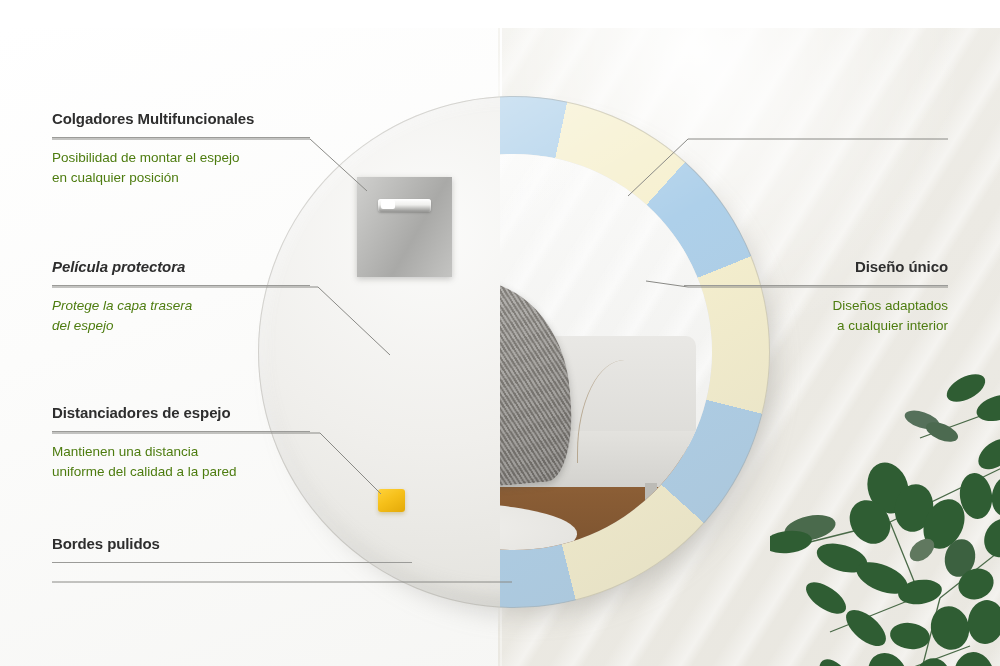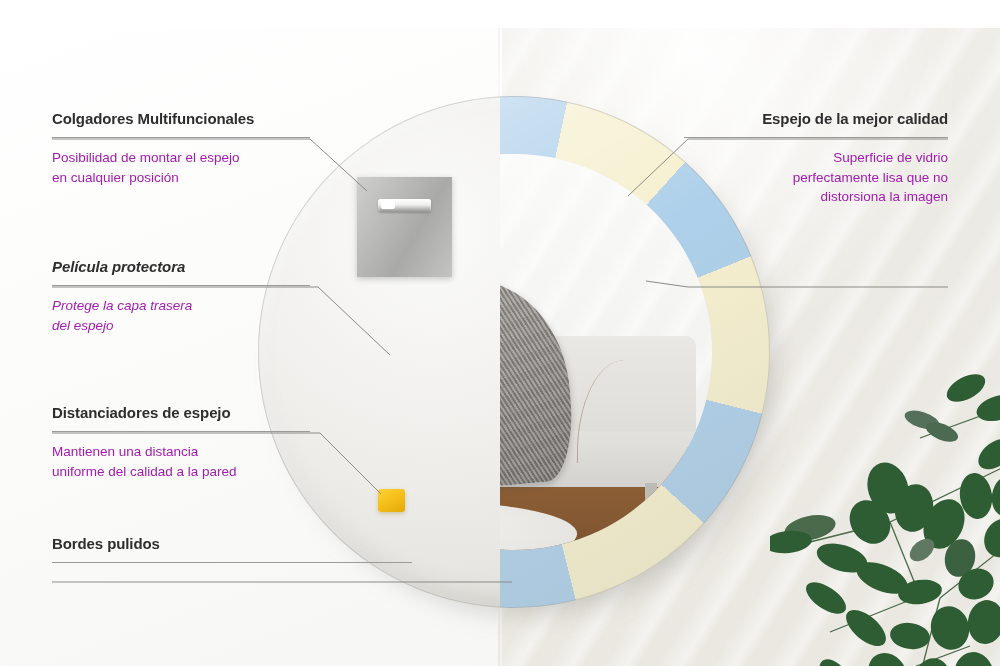--- a/index.html
+++ b/index.html
@@ -213,21 +213,21 @@
   .callout { position:absolute; }
   .callout h3 {
     font-size:15px; font-weight:bold; color:#2e2e2e;
     letter-spacing:-0.1px; line-height:1.2;
     white-space:nowrap;
   }
   .callout .rule {
     height:1px; background:#9b9b98; margin:9px 0 10px 0;
   }
   .callout p {
-    font-size:13.5px; color:#a21caf; line-height:1.45; white-space:pre-line;
+    font-size:13.5px; color:#4d7c0f; line-height:1.45; white-space:pre-line;
   }
   .callout.right { text-align:right; }
 
   
   #c-hangers   { left:52px; top:82px;  width:258px; }
   #c-film      { left:52px; top:230px; width:258px;font-style:italic; }
   #c-spacers   { left:52px; top:376px; width:258px; }
   #c-edges     { left:52px; top:507px; width:360px; }
 
   
@@ -325,28 +325,27 @@
     <div class="rule"></div>
     <p>Mantienen una distancia
 uniforme del calidad a la pared</p>
   </div>
 
   <div class="callout" id="c-edges">
     <h3>Bordes pulidos</h3>
     <div class="rule"></div>
   </div>
 
-  <div class="callout right" id="c-quality">
-    <h3>Espejo de la mejor calidad</h3>
-    <div class="rule"></div>
-    <p>Superficie de vidrio
-perfectamente lisa que no
-distorsiona la imagen</p>
-  </div>
-
+
+  <div class="callout right" id="c-design">
+    <h3>Diseño único</h3>
+    <div class="rule"></div>
+    <p>Diseños adaptados
+a cualquier interior</p>
+  </div>
 
   <svg id="plant" viewBox="0 0 240 352">
     <g stroke="#4a6a48" stroke-width="1.3" fill="none">
       <path d="M238 60 L150 92"></path>
       <path d="M236 120 L120 176"></path>
       <path d="M120 176 L40 196"></path>
       <path d="M150 250 L60 286"></path>
       <path d="M200 300 L120 330"></path>
       <path d="M236 200 L170 252"></path>
       <path d="M120 176 L150 250"></path>

